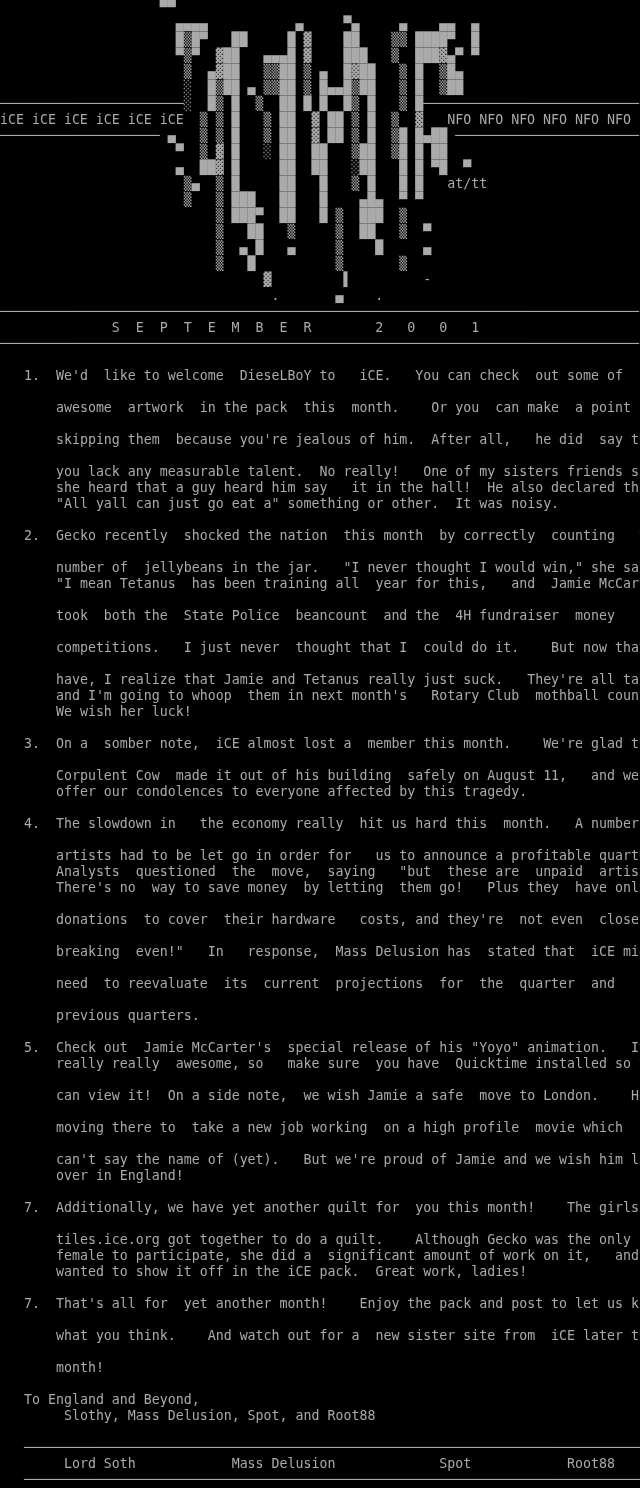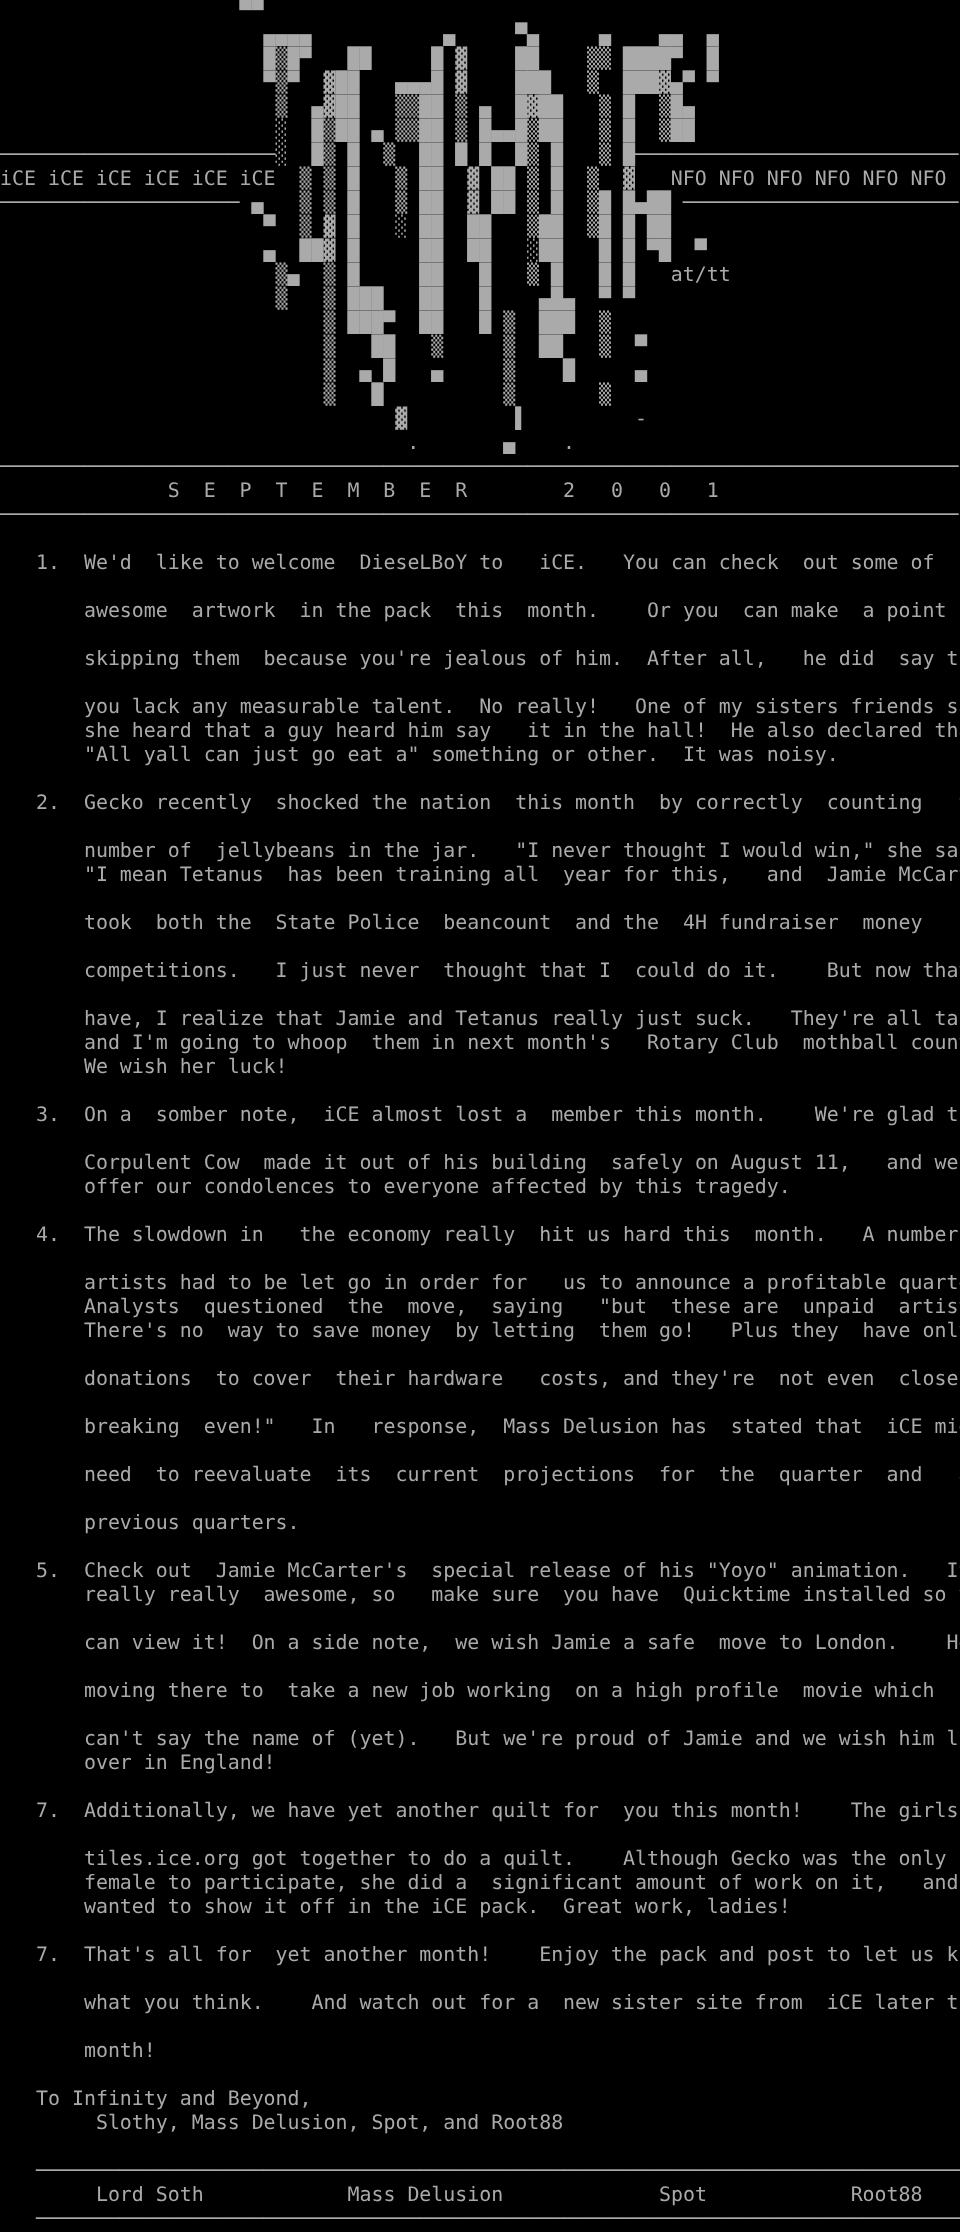--- a/index.html
+++ b/index.html
@@ -103,18 +103,18 @@
   <pre class="row mt">7.  Additionally, we have yet another quilt for  you this month!    The girls of
 
     tiles.ice.org got together to do a quilt.    Although Gecko was the only iCE
     female to participate, she did a  significant amount of work on it,   and we
     wanted to show it off in the iCE pack.  Great work, ladies!</pre>
   <pre class="row mt">7.  That's all for  yet another month!    Enjoy the pack and post to let us know
 
     what you think.    And watch out for a  new sister site from  iCE later this
 
     month!</pre>
-  <pre class="row mt">To Infinity and Beyond,
+  <pre class="row mt">To England and Beyond,
      Slothy, Mass Delusion, Spot, and Root88</pre>
   <pre class="row mt">────────────────────────────────────────────────────────────────────────────────
      Lord Soth            Mass Delusion             Spot            Root88
 ────────────────────────────────────────────────────────────────────────────────</pre>
 </div>
 
 </body></html>

